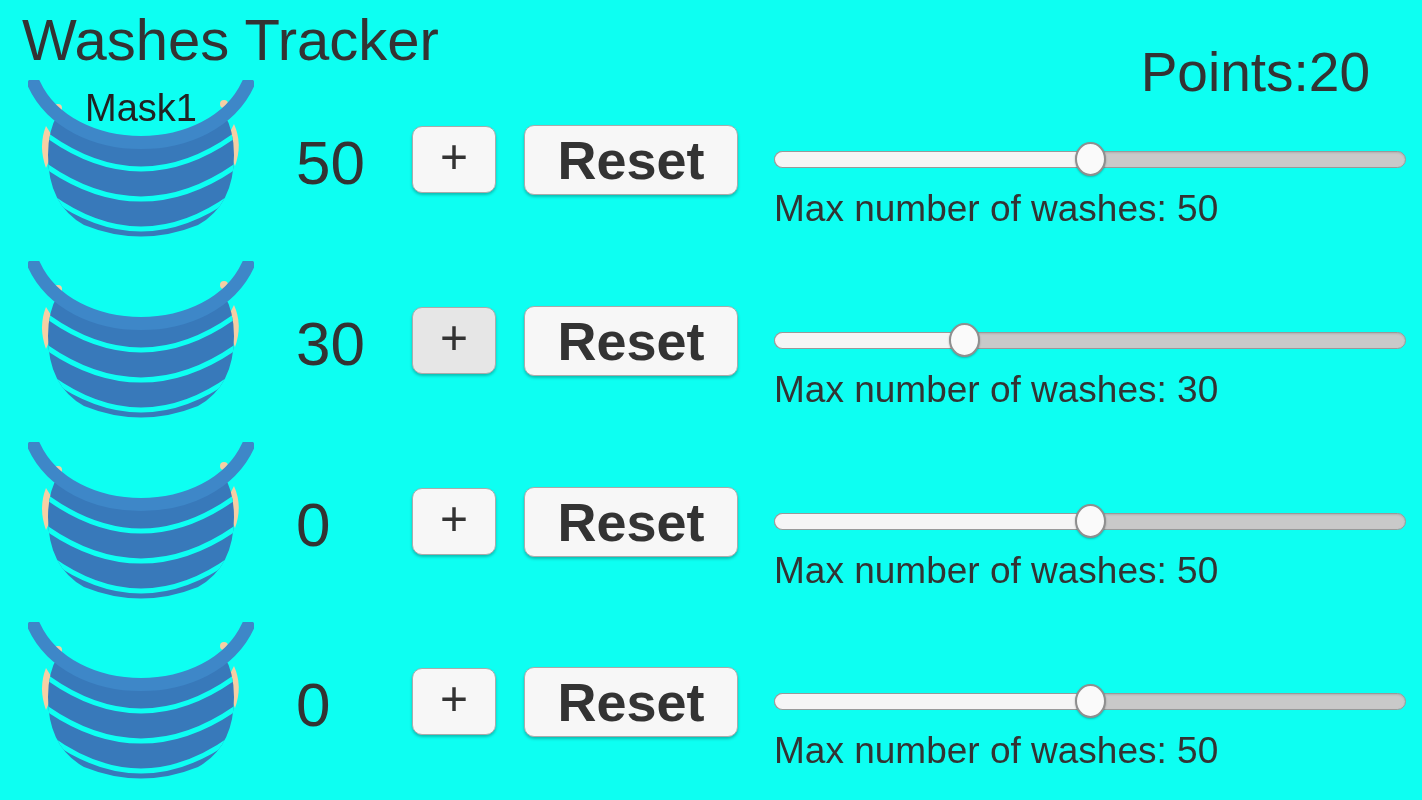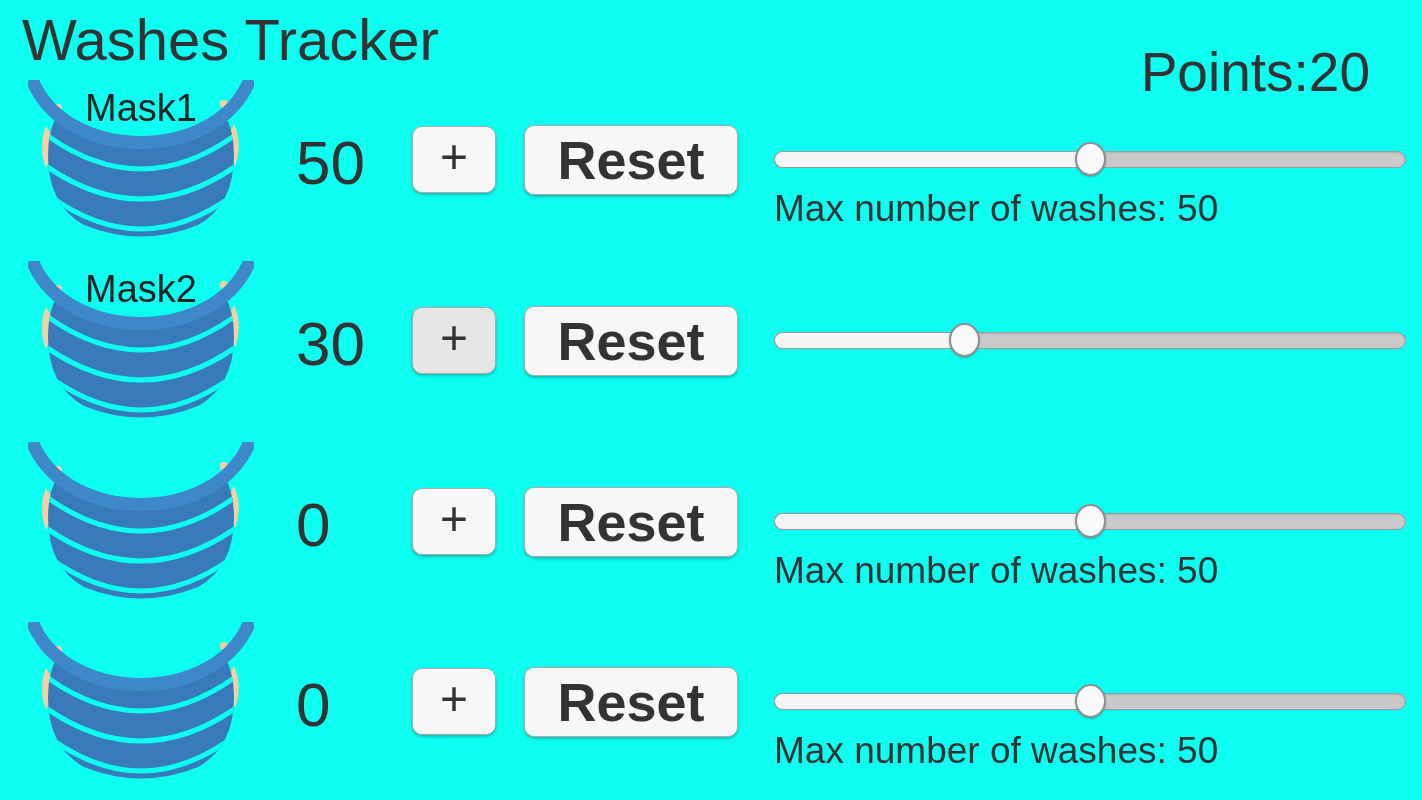--- a/index.html
+++ b/index.html
@@ -114,29 +114,29 @@
     <div class="fill"></div>
     <div class="thumb"></div>
   </div>
   <div class="max-label">Max number of washes: 50</div>
 </div>
 
 <div class="row row1">
   <svg class="mask-icon" viewBox="0 0 226 163">
       <use href="#mask-shape"></use>
     </svg>
-  <div class="mask-label">Mask2</div>
   <div class="count">30</div>
   <button class="btn plus pressed">+</button>
   <button class="btn reset">Reset</button>
   <div class="slider" style="--pct: 30%;">
     <div class="track"></div>
     <div class="fill"></div>
     <div class="thumb"></div>
   </div>
+  <div class="max-label">Max number of washes: 30</div>
 </div>
 
 <div class="row row2">
   <svg class="mask-icon" viewBox="0 0 226 163">
       <use href="#mask-shape"></use>
     </svg>
   <div class="count">0</div>
   <button class="btn plus">+</button>
   <button class="btn reset">Reset</button>
   <div class="slider" style="--pct: 50%;">

